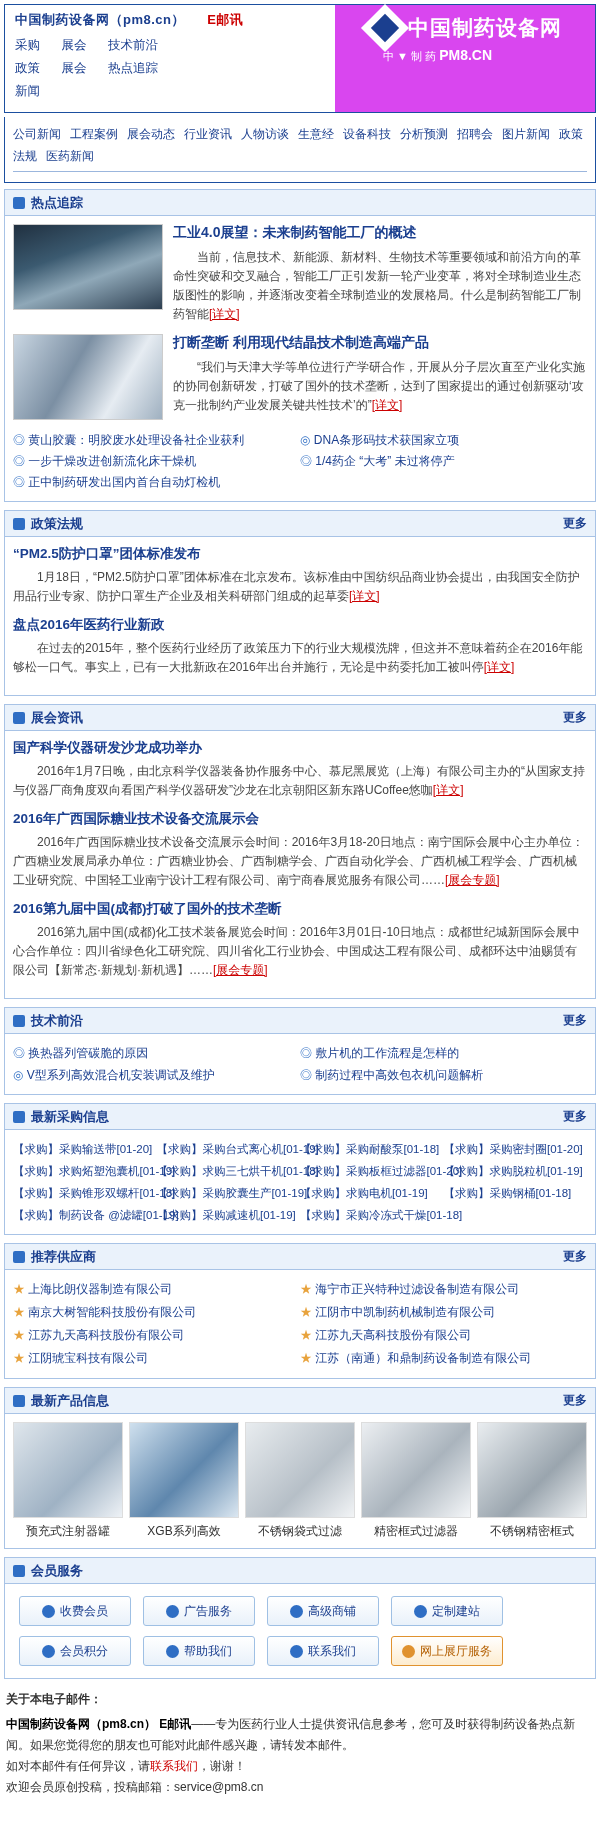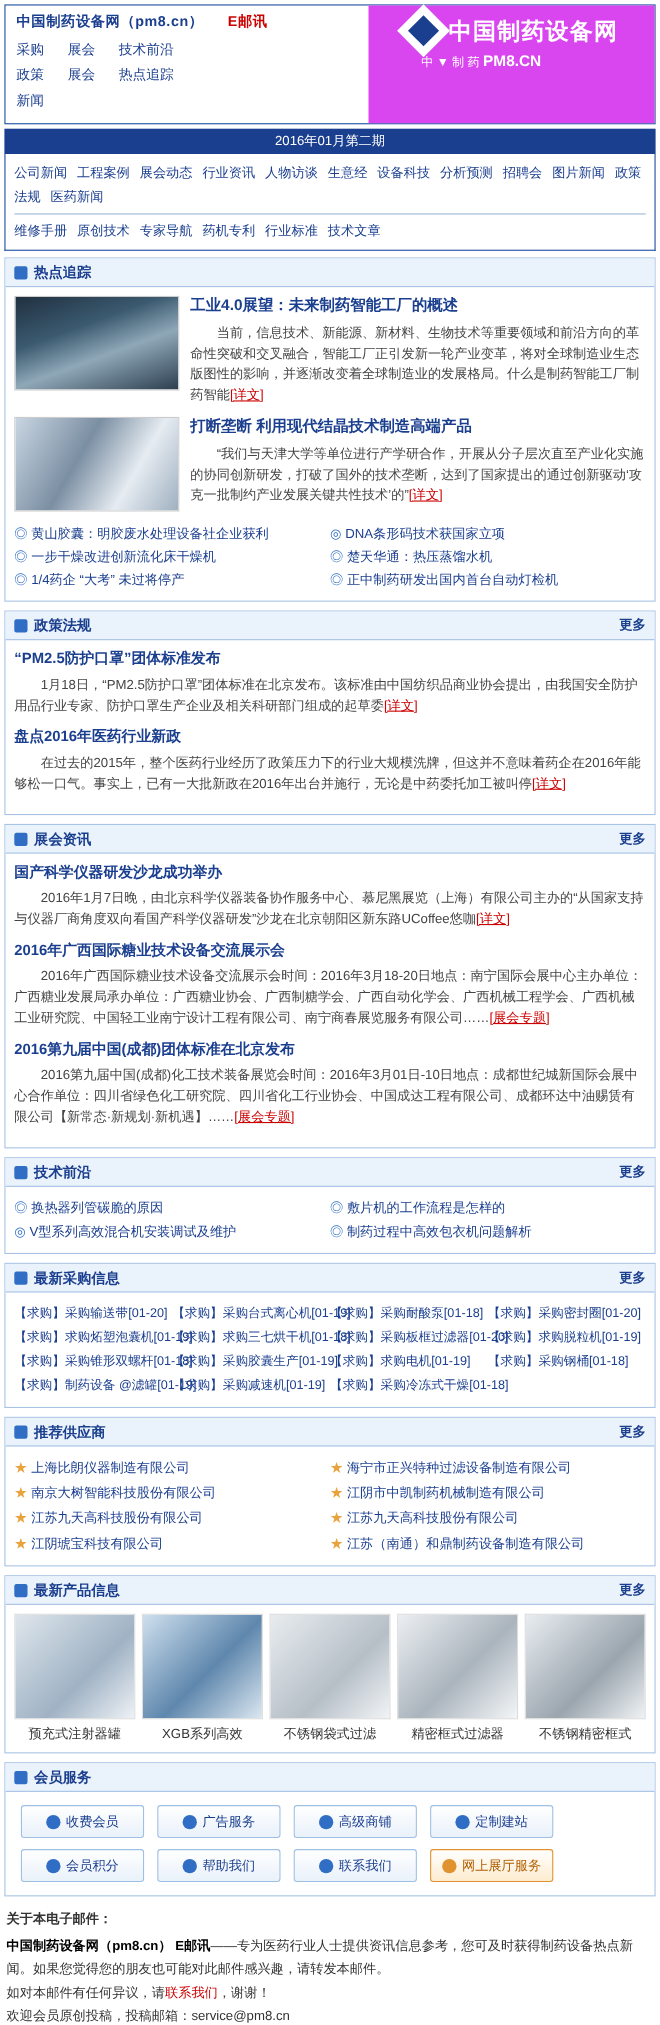--- a/index.html
+++ b/index.html
@@ -147,30 +147,26 @@
       <div class="logo-row">
         <span class="logo-mark"></span>
         <span class="logo-cn">中国制药设备网</span>
       </div>
       <div class="logo-sub">
         <span>中 ▼ 制 药</span>
         <span class="pm8">PM8.CN</span>
       </div>
     </div>
   </div>
-  <div class="issue">2016年01月第二期</div>
 
   <div class="channels">
     <div>
       <a href="#">公司新闻</a><a href="#">工程案例</a><a href="#">展会动态</a><a href="#">行业资讯</a><a href="#">人物访谈</a><a href="#">生意经</a><a href="#">设备科技</a><a href="#">分析预测</a><a href="#">招聘会</a><a href="#">图片新闻</a><a href="#">政策法规</a><a href="#">医药新闻</a>
     </div>
     <div class="divider"></div>
-    <div>
-      <a href="#">维修手册</a><a href="#">原创技术</a><a href="#">专家导航</a><a href="#">药机专利</a><a href="#">行业标准</a><a href="#">技术文章</a>
-    </div>
   </div>
 
   <div class="sec">
     <div class="sec-head">
       <span class="ico"></span>
       <span class="sec-title">热点追踪</span>
     </div>
     <div class="sec-body">
 
       <div class="hot-item">
@@ -194,21 +190,20 @@
           <div class="hot-p">
             <span>“我们与天津大学等单位进行产学研合作，开展从分子层次直至产业化实施的协同创新研发，打破了国外的技术垄断，达到了国家提出的通过创新驱动‘攻克一批制约产业发展关键共性技术’的”</span><a class="lnk" href="#">[详文]</a>
           </div>
         </div>
       </div>
 
       <div class="hot-links">
         <a href="#">黄山胶囊：明胶废水处理设备社企业获利</a>
         <a href="#">DNA条形码技术获国家立项</a>
         <a href="#">一步干燥改进创新流化床干燥机</a>
-        <a href="#">楚天华通：热压蒸馏水机</a>
         <a href="#">1/4药企 “大考” 未过将停产</a>
         <a href="#">正中制药研发出国内首台自动灯检机</a>
       </div>
     </div>
   </div>
 
   <div class="sec">
     <div class="sec-head">
       <span class="ico"></span>
       <span class="sec-title">政策法规</span>
@@ -235,21 +230,21 @@
     <div class="sec-body">
       <div class="art">
         <div class="art-h left">国产科学仪器研发沙龙成功举办</div>
         <div class="art-p"><span>2016年1月7日晚，由北京科学仪器装备协作服务中心、慕尼黑展览（上海）有限公司主办的“从国家支持与仪器厂商角度双向看国产科学仪器研发”沙龙在北京朝阳区新东路UCoffee悠咖</span><a class="lnk" href="#">[详文]</a></div>
       </div>
       <div class="art">
         <div class="art-h left">2016年广西国际糖业技术设备交流展示会</div>
         <div class="art-p"><span>2016年广西国际糖业技术设备交流展示会时间：2016年3月18-20日地点：南宁国际会展中心主办单位：广西糖业发展局承办单位：广西糖业协会、广西制糖学会、广西自动化学会、广西机械工程学会、广西机械工业研究院、中国轻工业南宁设计工程有限公司、南宁商春展览服务有限公司……</span><a class="lnk" href="#">[展会专题]</a></div>
       </div>
       <div class="art">
-        <div class="art-h left">2016第九届中国(成都)团体标准在北京发布</div>
+        <div class="art-h left">2016第九届中国(成都)打破了国外的技术垄断</div>
         <div class="art-p"><span>2016第九届中国(成都)化工技术装备展览会时间：2016年3月01日-10日地点：成都世纪城新国际会展中心合作单位：四川省绿色化工研究院、四川省化工行业协会、中国成达工程有限公司、成都环达中油赐赁有限公司【新常态·新规划·新机遇】……</span><a class="lnk" href="#">[展会专题]</a></div>
       </div>
     </div>
   </div>
 
   <div class="sec">
     <div class="sec-head">
       <span class="ico"></span>
       <span class="sec-title">技术前沿</span>
       <a class="sec-more" href="#">更多</a>

